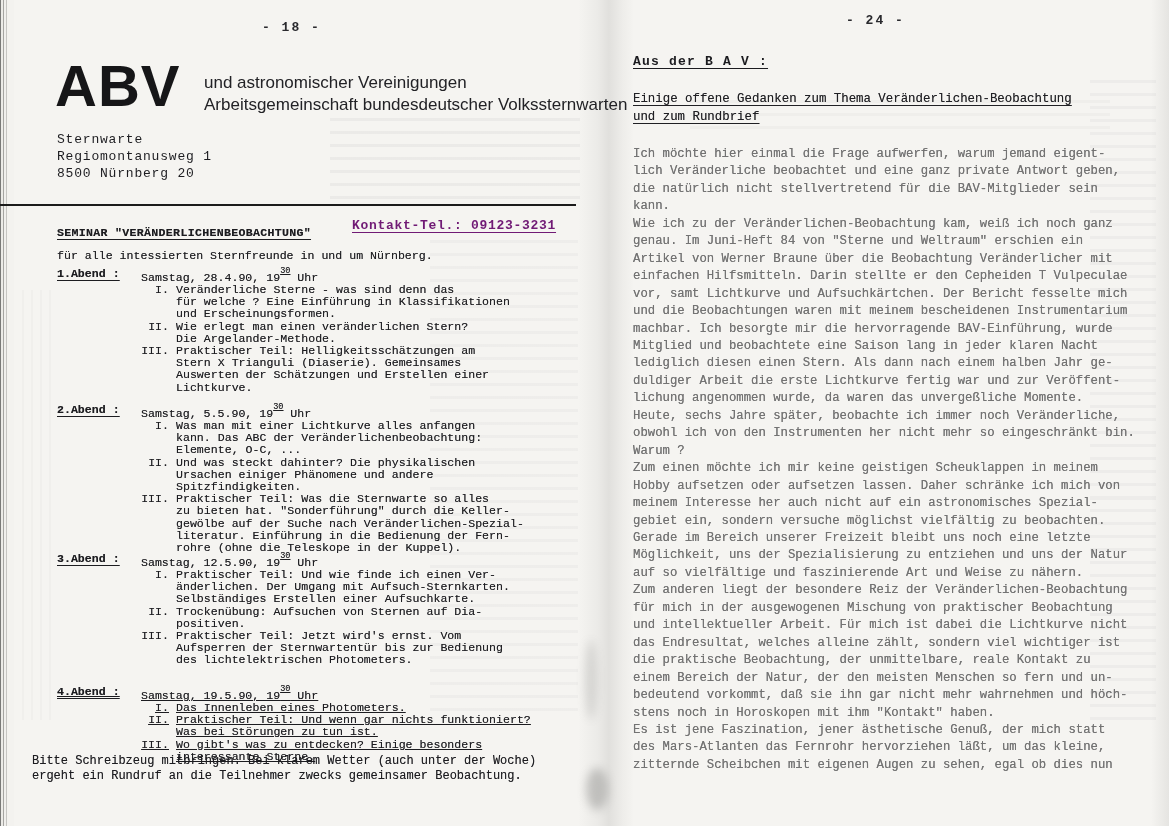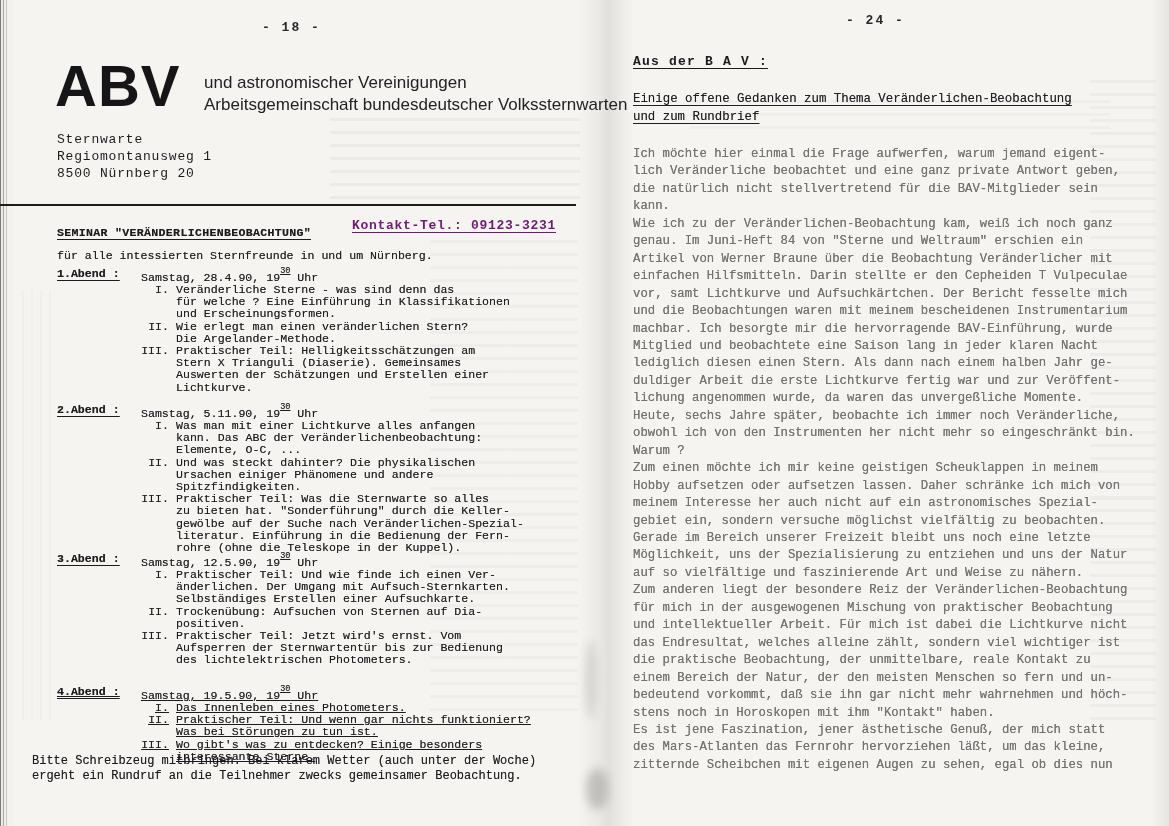--- a/index.html
+++ b/index.html
@@ -134,21 +134,21 @@
 Stern X Trianguli (Diaserie). Gemeinsames
 Auswerten der Schätzungen und Erstellen einer
 Lichtkurve.</span>
         </div>
     </div>
   </div>
 
   <div class="tw session s2">
     <div class="s-label"><span class="u">2.Abend :</span></div>
     <div class="s-main">
-      <div class="s-date"><span>Samstag, 5.11.90, 19</span><sup>30</sup><span> Uhr</span></div>
+      <div class="s-date"><span>Samstag, 5.5.90, 19</span><sup>30</sup><span> Uhr</span></div>
       <div class="item">
           <span class="num">I.</span>
           <span class="txt">Was man mit einer Lichtkurve alles anfangen
 kann. Das ABC der Veränderlichenbeobachtung:
 Elemente, O-C, ...</span>
         </div>
       <div class="item">
           <span class="num">II.</span>
           <span class="txt">Und was steckt dahinter? Die physikalischen
 Ursachen einiger Phänomene und andere

